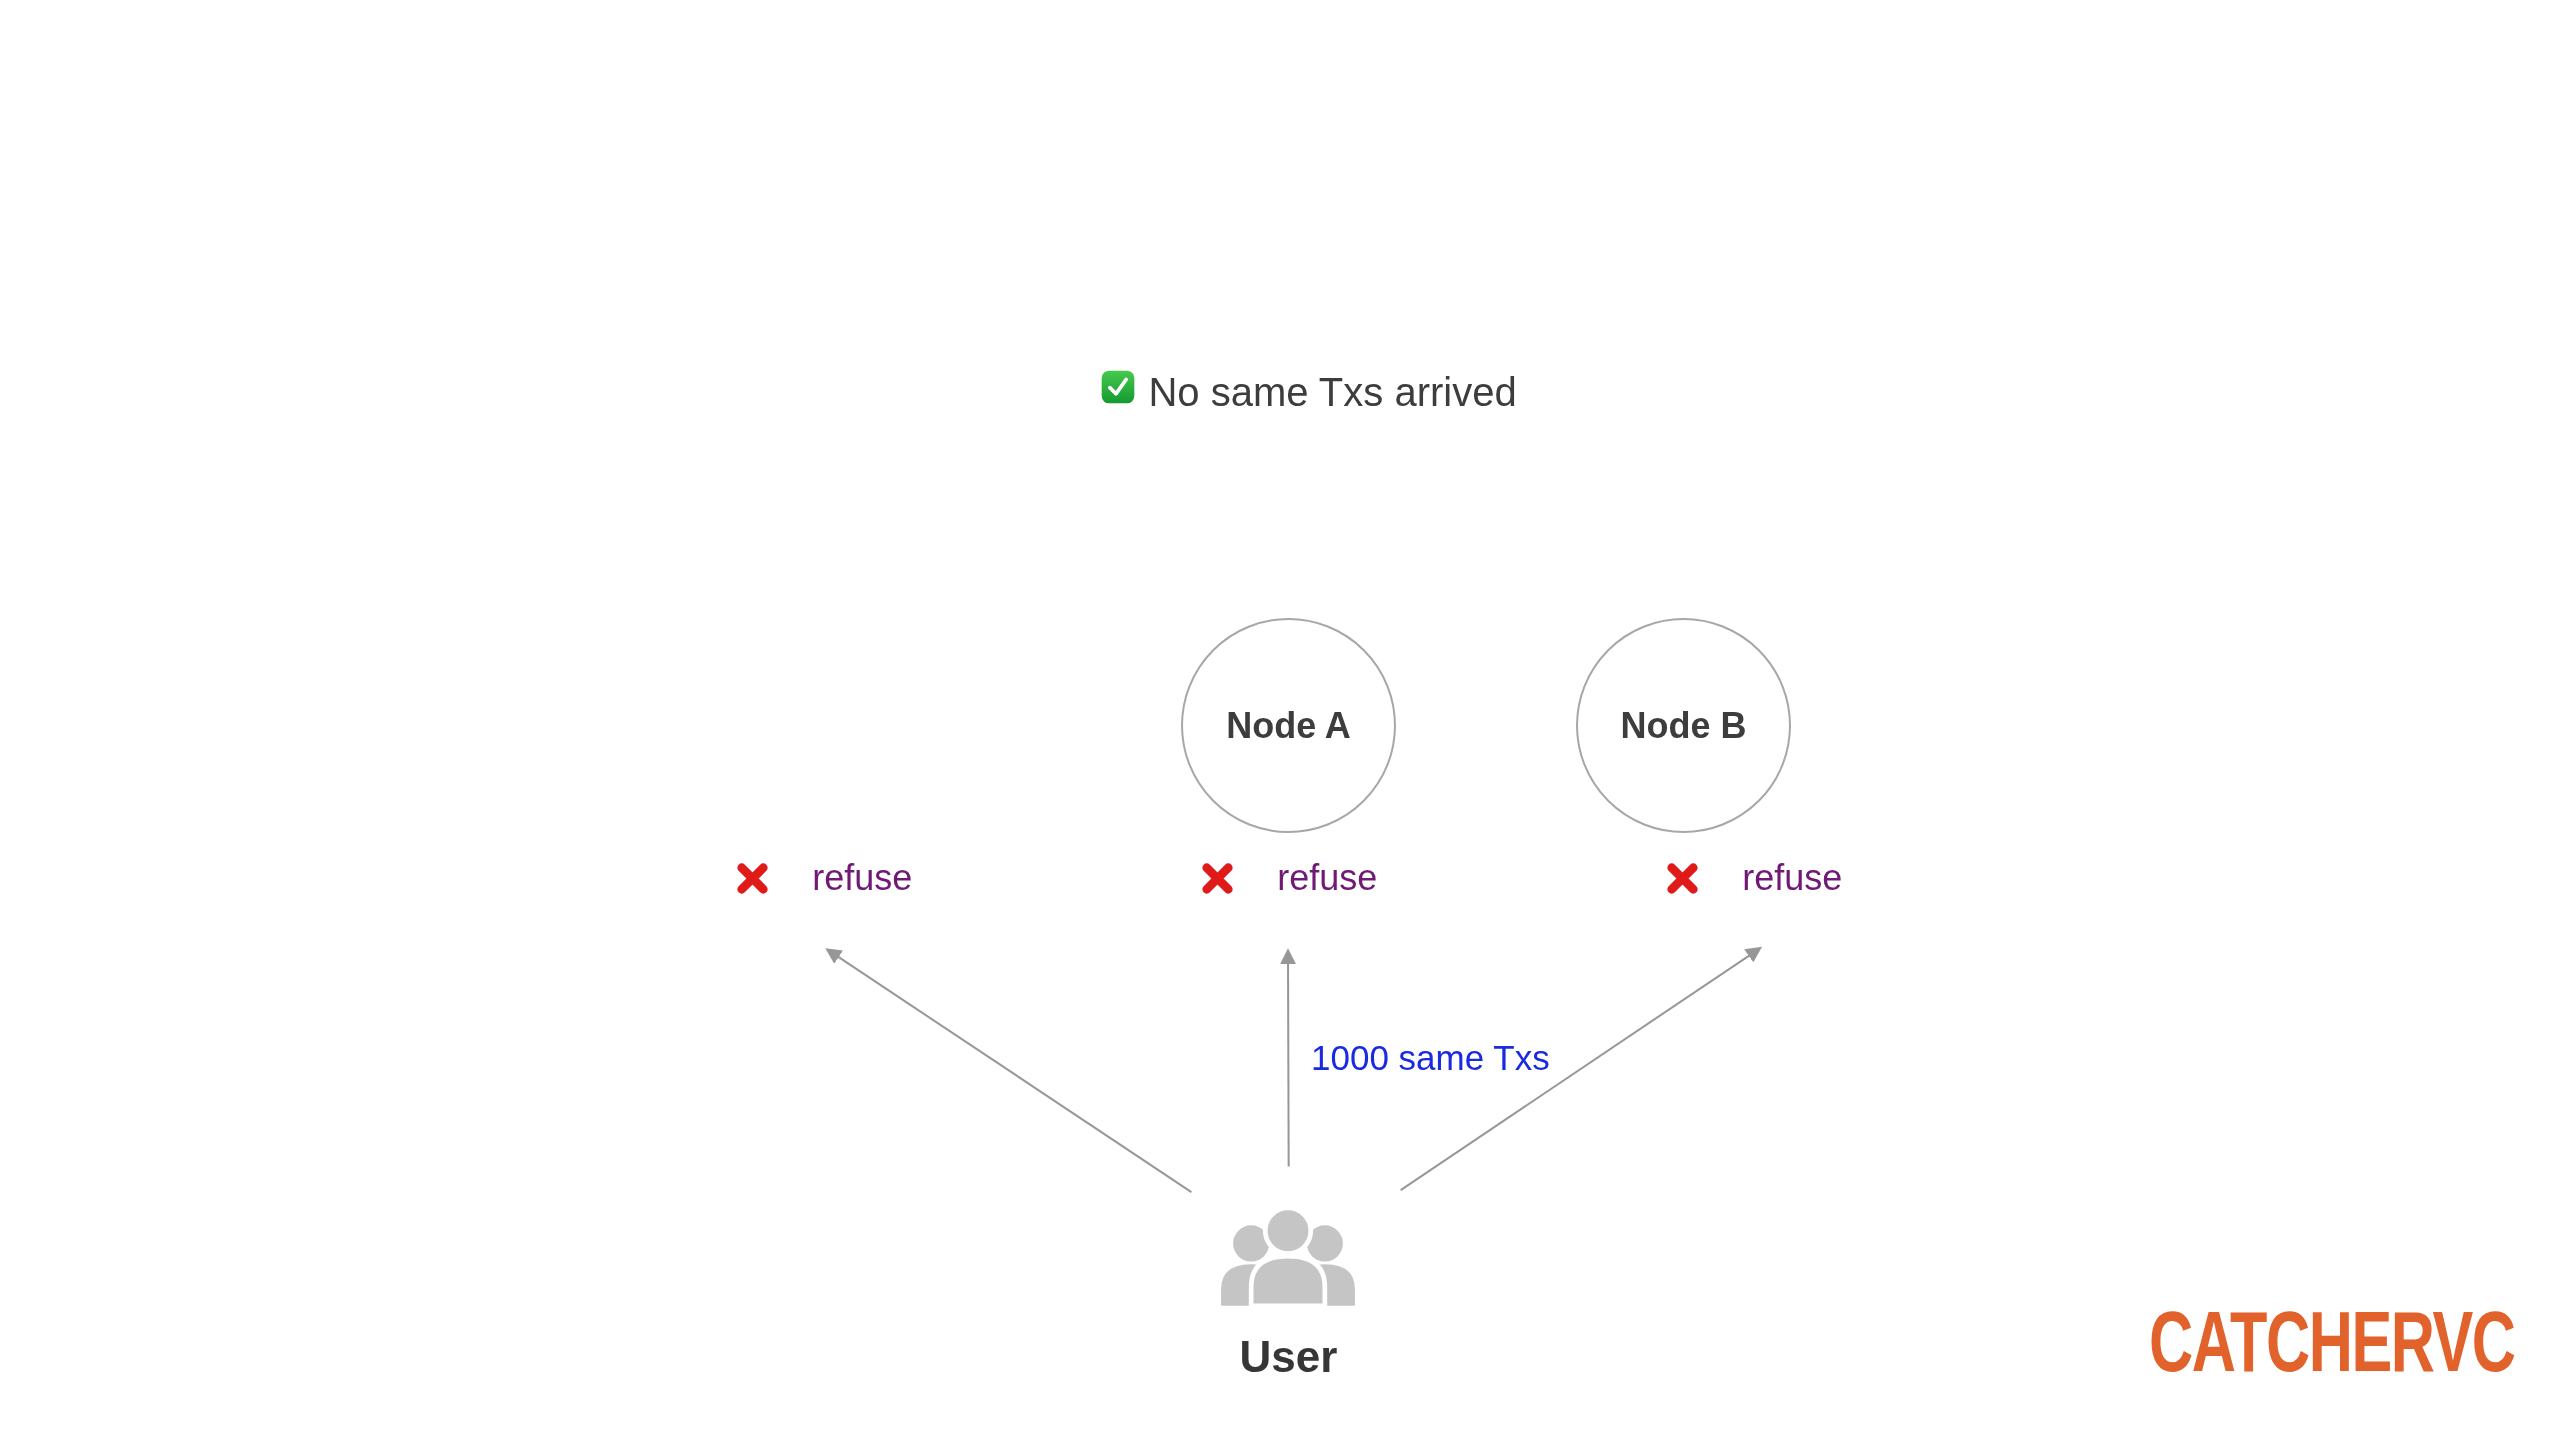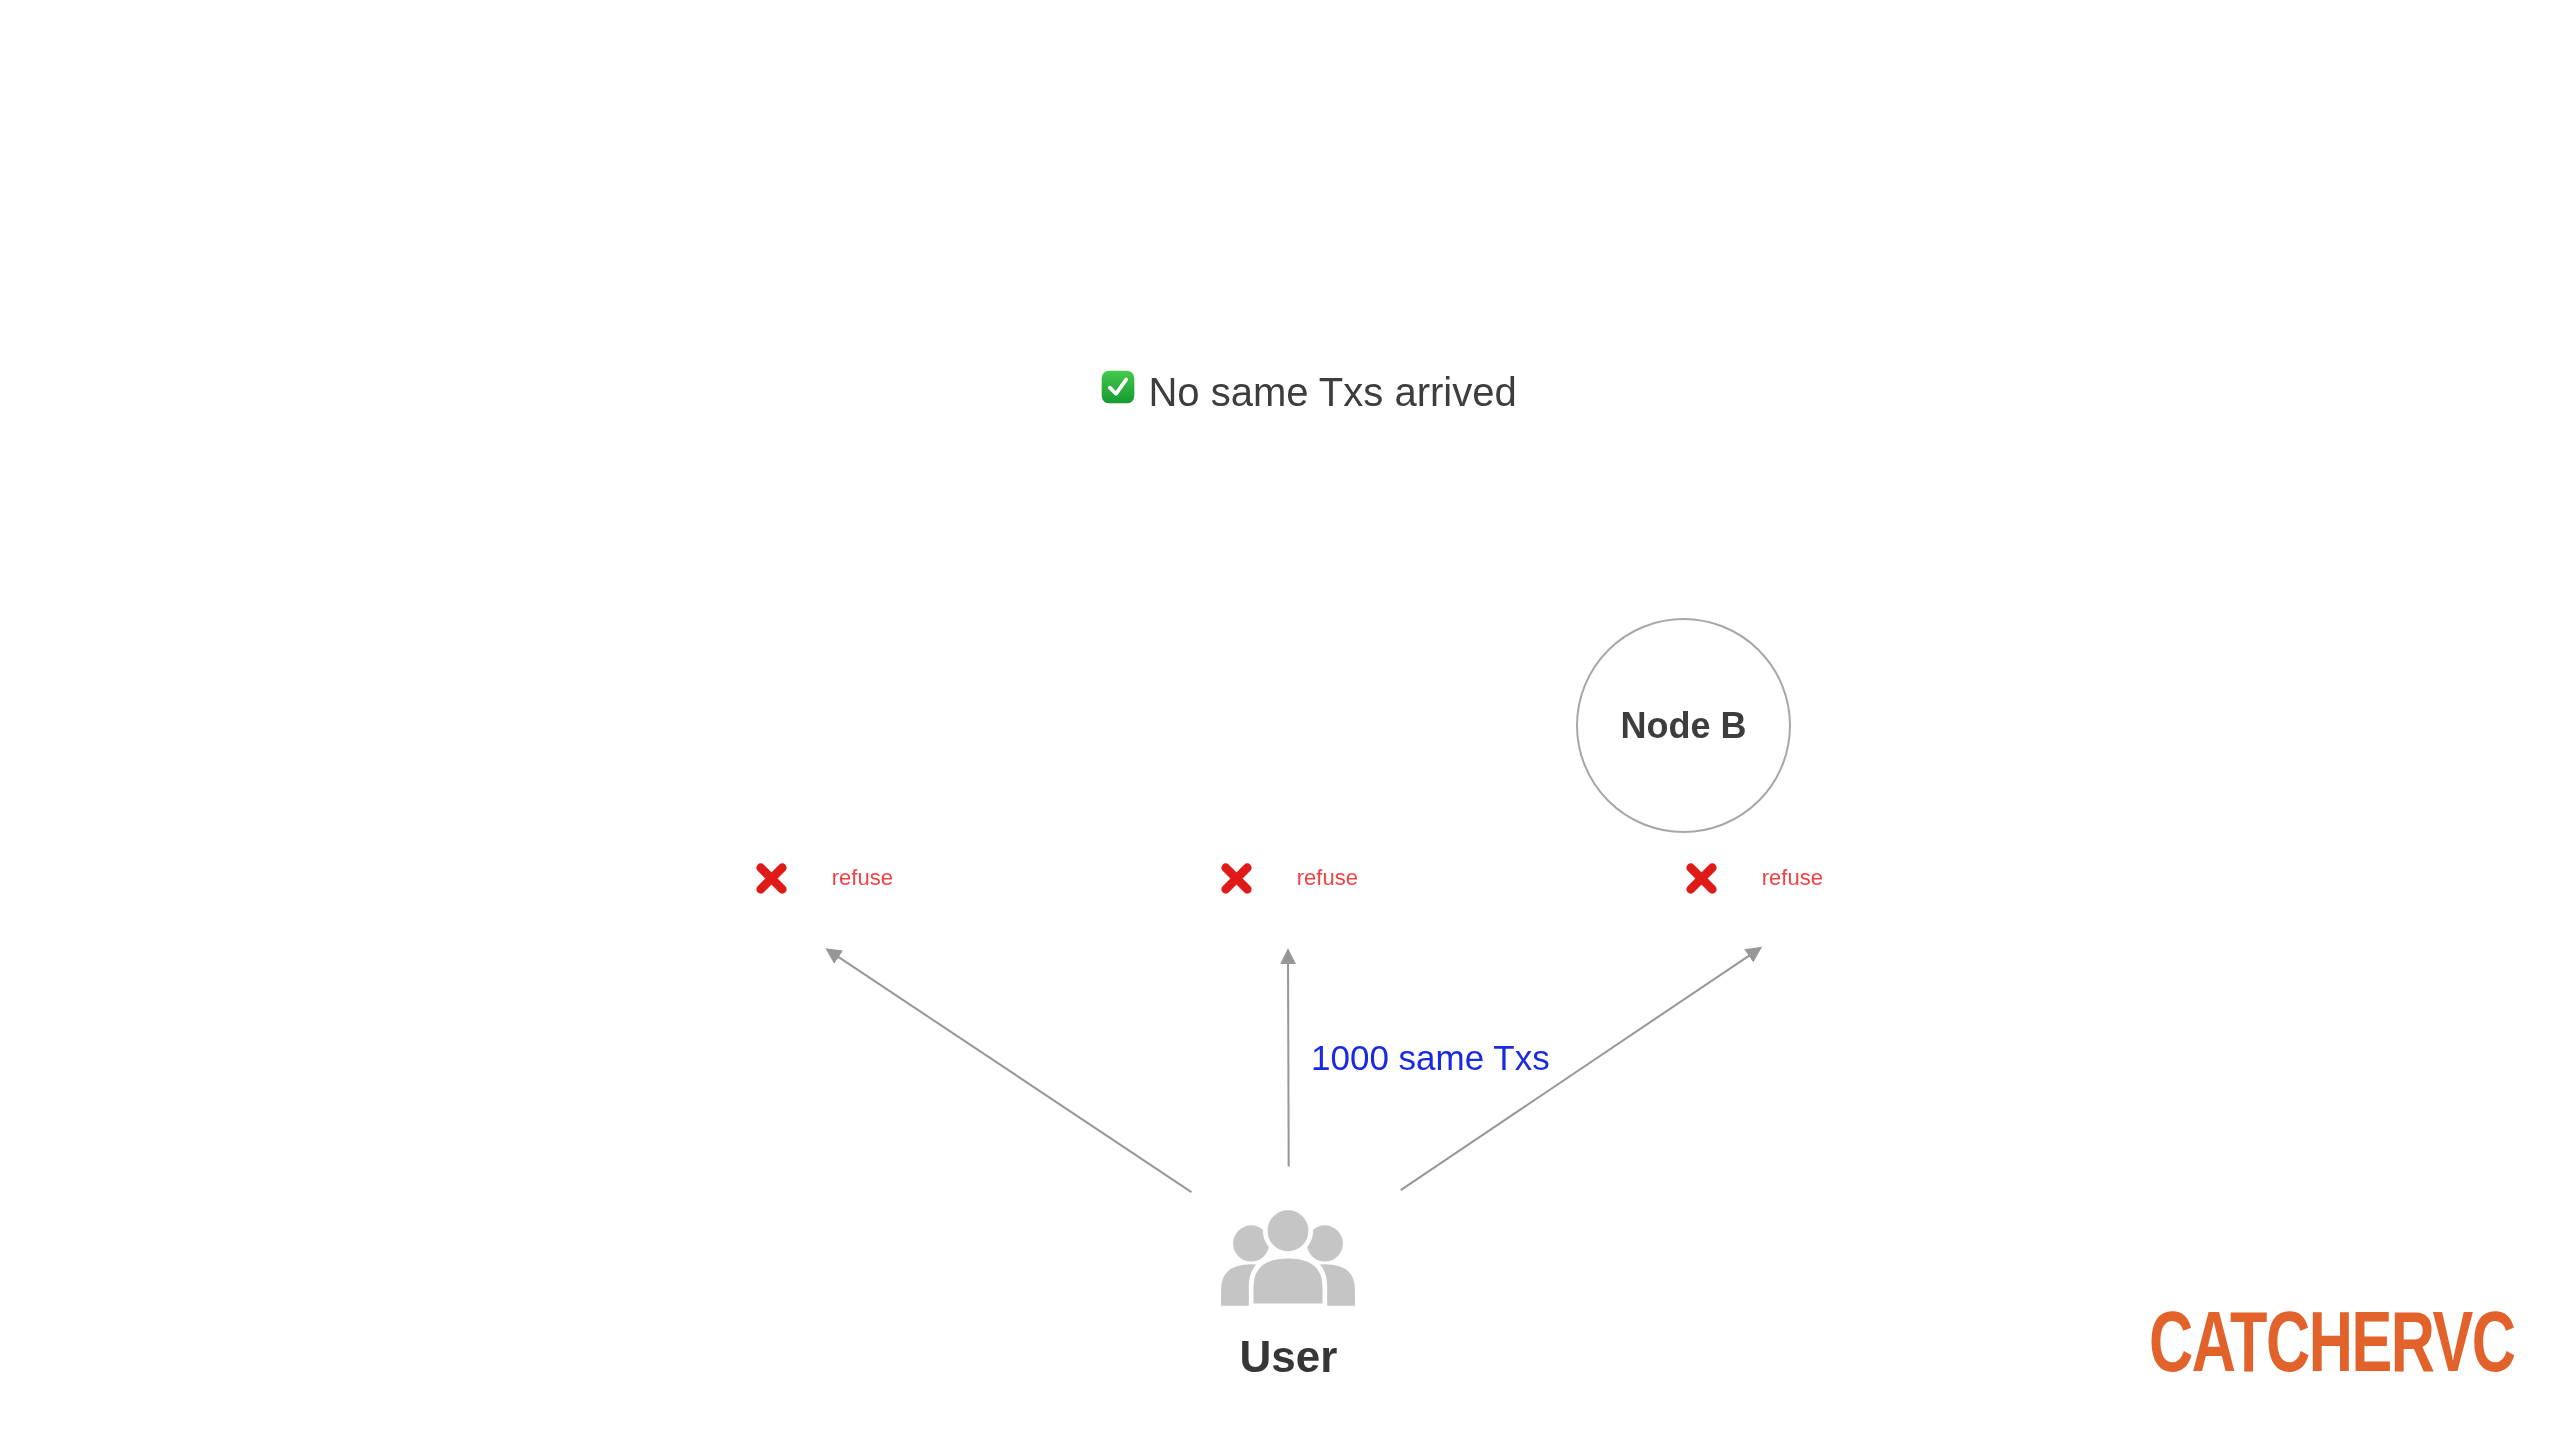--- a/index.html
+++ b/index.html
@@ -48,21 +48,21 @@
   .refuse-row {
     position: absolute;
     top: 857px;
     width: 215px;
     height: 42px;
     display: flex;
     align-items: center;
     justify-content: center;
     gap: 10.7px;
   }
-  .refuse-text { font-size: 22px; font-weight: 400; color: #ef4444; white-space: nowrap; margin-left: 32px; }
+  .refuse-text { font-size: 36px; font-weight: 400; color: #701a75; white-space: nowrap; margin-left: 32px; }
 
   
   .tx-label {
     position: absolute;
     left: 1311px;
     top: 1038px;
     font-size: 35px;
     font-weight: 400;
     color: #1a2ae0;
     white-space: nowrap;
@@ -124,20 +124,23 @@
           </linearGradient>
         </defs>
         <rect x="1" y="1" width="48" height="48" rx="11" fill="url(#gg)"></rect>
         <path d="M13 26 L22 35 L37 14" fill="none" stroke="#ffffff" stroke-width="5.5" stroke-linecap="round" stroke-linejoin="round"></path>
       </svg>
     </span>
     <span class="status-text">No same Txs arrived</span>
   </div>
 
 
+  <div class="node-circle" style="left:1181px; top:618px;">
+    <div class="node-title">Node A</div>
+  </div>
 
   <div class="node-circle" style="left:1576px; top:618px;">
     <div class="node-title">Node B</div>
   </div>
 
   <div class="refuse-row" style="left:716px;">
     <span style="width:35px;height:35px;">
       <svg width="35" height="35" viewBox="0 0 52 52" xmlns="http://www.w3.org/2000/svg">
         <path d="M10 10 L42 42 M42 10 L10 42" stroke="#e01919" stroke-width="13" stroke-linecap="round"></path>
       </svg>

